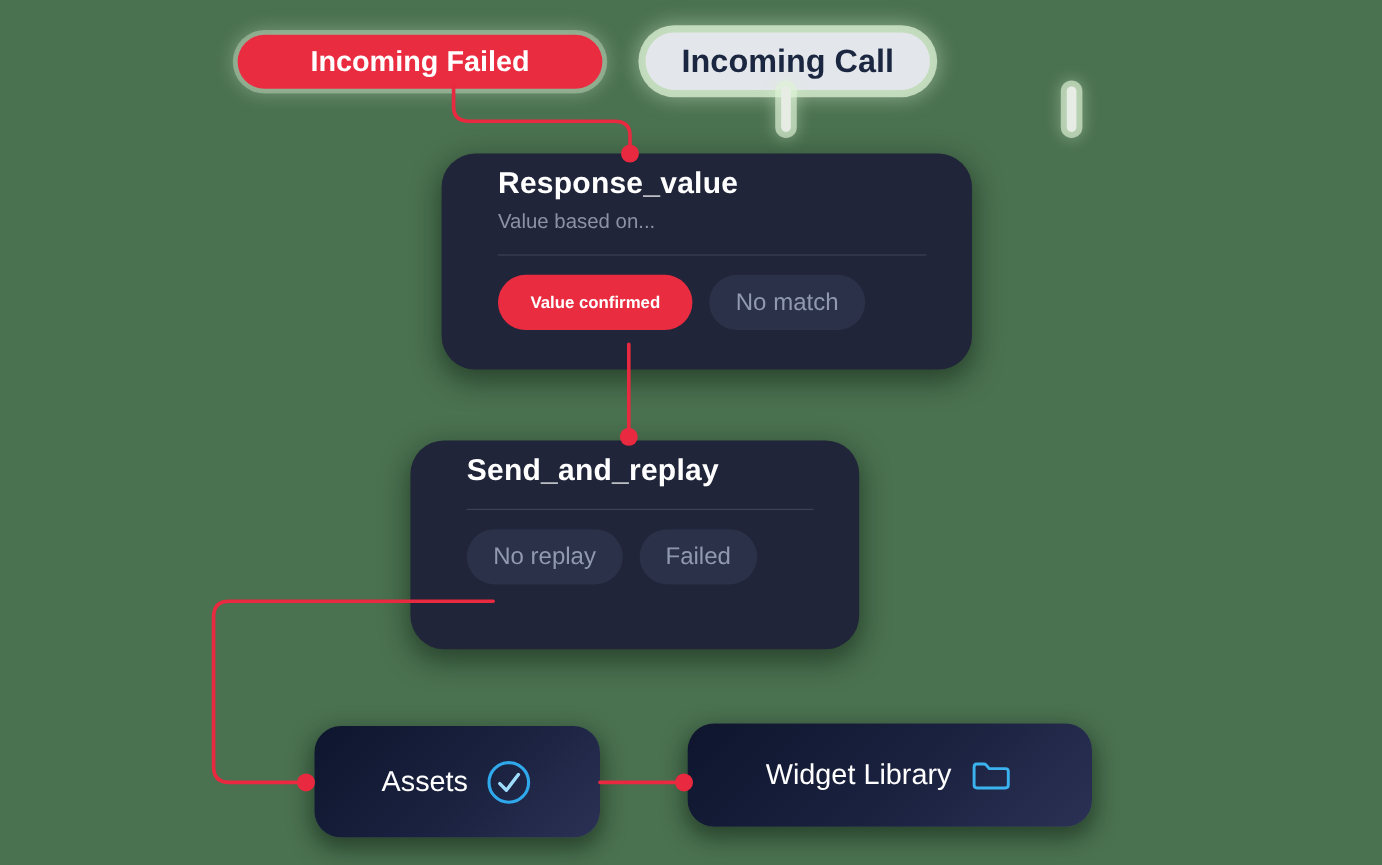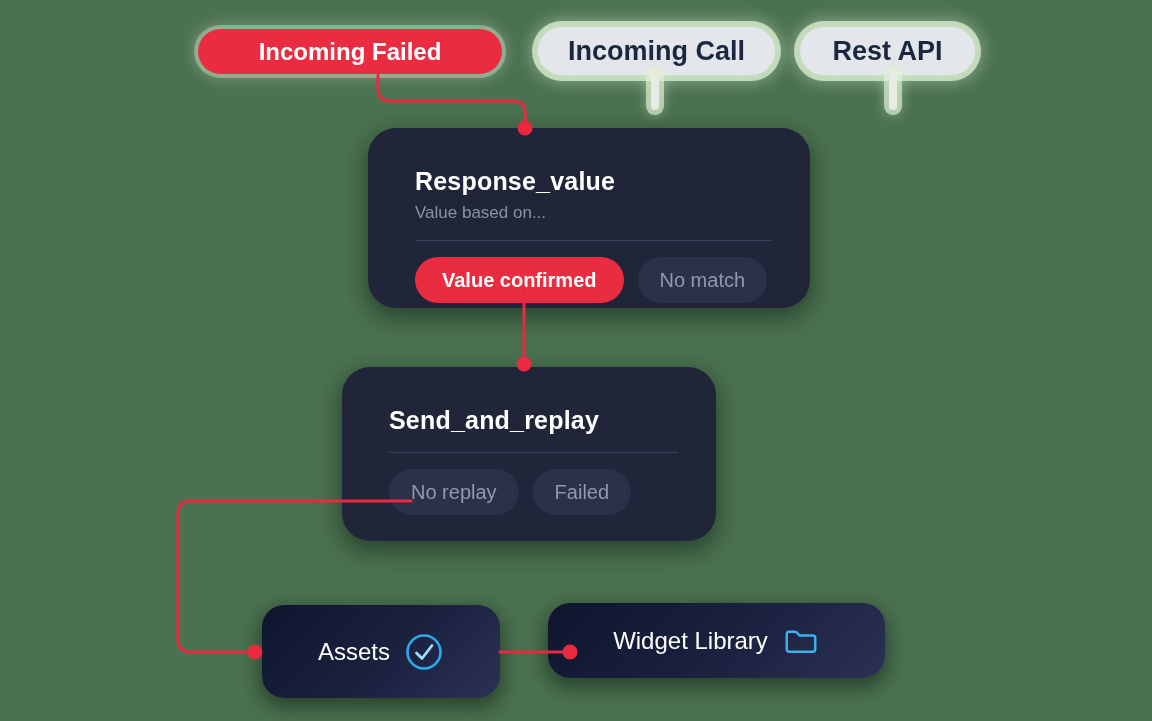--- a/index.html
+++ b/index.html
@@ -27,61 +27,58 @@
   
   .stub{
     position:absolute;width:8px;height:38px;border-radius:4px;background:#e7ede5;
     box-shadow:0 0 0 5px rgba(222,243,213,0.65), 0 0 12px 6px rgba(222,243,213,0.35);
   }
   .stub-call{left:651px;top:72px;}
   .stub-rest{left:889px;top:72px;}
   
   .flow-node{
     position:absolute;background:#202539;border-radius:28px;
-    padding:39px 38px 0 47px;
+    padding:11px 38px 0 47px;
     box-shadow:0 8px 22px 2px rgba(9,26,11,0.50);cursor:pointer;
   }
   .n-response{left:368px;top:128px;width:442px;height:180px;}
   .n-send{left:342px;top:367px;width:374px;height:174px;}
   .node-title{color:#ffffff;font-size:25px;font-weight:700;letter-spacing:0.2px;}
   .node-sub{color:#8b92a6;font-size:17px;margin-top:7px;}
   .divider{height:1px;background:#3a4159;margin-top:17px;}
   .branches{display:flex;gap:14px;margin-top:16px;}
   .branch{
     height:46px;border-radius:23px;display:flex;align-items:center;justify-content:center;
     white-space:nowrap;cursor:pointer;
   }
-  .branch.active{background:#ea2c41;color:#ffffff;font-weight:700;font-size:20px;padding:0 27px;}
+  .branch.active{background:#ea2c41;color:#ffffff;font-weight:700;font-size:14px;padding:0 27px;}
   .branch.muted{background:#2b3149;color:#9099ad;font-weight:400;font-size:20px;padding:0 22px;}
   
   .leaf-node{
     position:absolute;display:flex;align-items:center;justify-content:center;gap:14px;
     border-radius:22px;color:#ffffff;font-size:24px;font-weight:500;cursor:pointer;
     background:linear-gradient(135deg,#0e152d 0%,#1b2240 55%,#2b3154 100%);
     box-shadow:0 7px 18px 3px rgba(9,26,11,0.50);
   }
   .n-assets{left:262px;top:605px;width:238px;height:93px;}
-  .n-widget{left:548px;top:603px;width:337px;height:75px;}
+  .n-widget{left:573px;top:603px;width:337px;height:86px;}
   .leaf-icon{display:flex;align-items:center;}
   
   .wires{position:absolute;left:0;top:0;width:1152px;height:721px;pointer-events:none;}
 </style>
 </head>
 <body>
 
 <div class="canvas">
 
   <div class="trigger active t-incoming-message">
     <span>Incoming Failed</span>
   </div>
   <div class="trigger idle t-incoming-call">
     <span>Incoming Call</span>
-  </div>
-  <div class="trigger idle t-rest-api">
-    <span>Rest API</span>
   </div>
   <div class="stub stub-call"></div>
   <div class="stub stub-rest"></div>
 
   <div class="flow-node n-response">
     <div class="node-title">Response_value</div>
     <div class="node-sub">Value based on...</div>
     <div class="divider"></div>
     <div class="branches">
       <div class="branch active">

